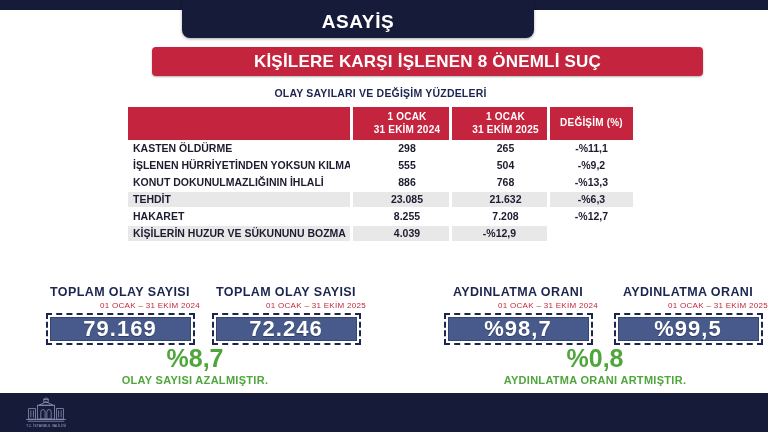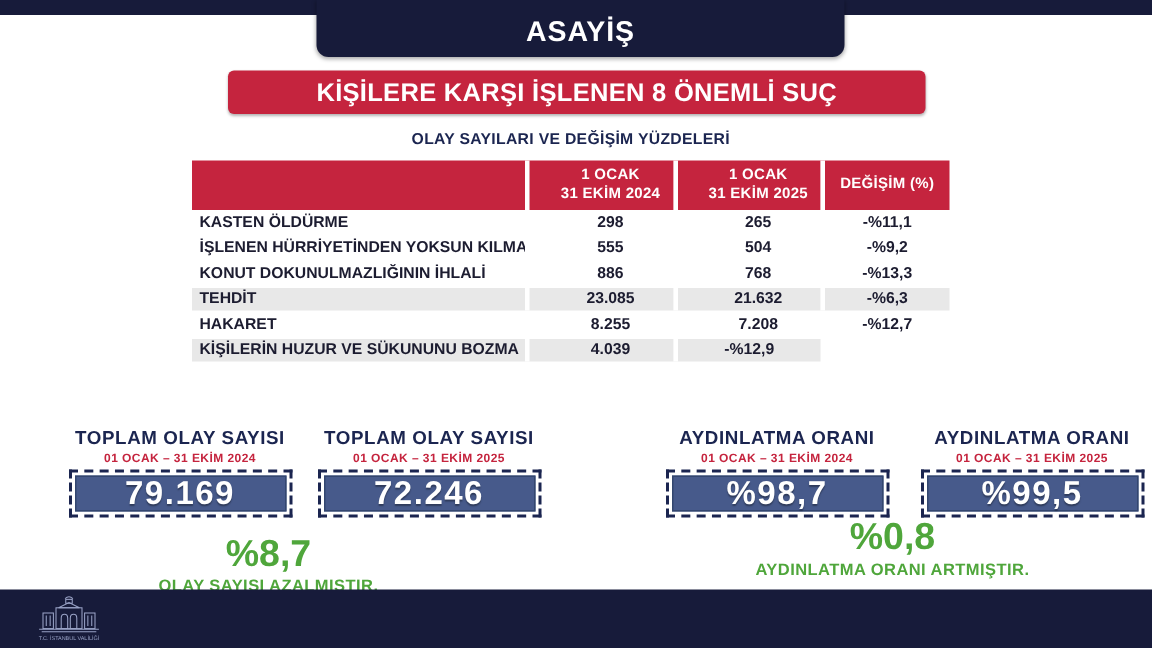--- a/index.html
+++ b/index.html
@@ -5,30 +5,30 @@
   html,body { margin:0; padding:0; background:#ffffff; }
   .stage {
     position:relative; width:768px; height:432px; overflow:hidden;
     background:#ffffff;
     font-family:"Liberation Sans", sans-serif;
     -webkit-font-smoothing:antialiased;
   }
   
   .topbar { position:absolute; left:0; top:0; width:768px; height:10px; background:#171b3a; }
   .title-box {
-    position:absolute; left:211px; top:0; width:352px; height:38px;
+    position:absolute; left:182px; top:0; width:352px; height:38px;
     background:#171b3a; border-radius:0 0 8px 8px;
     display:flex; align-items:center; justify-content:center;
     padding-top:6px; box-sizing:border-box;
     color:#ffffff; font-weight:bold; font-size:19px; letter-spacing:0.6px;
     box-shadow:0 1px 3px rgba(0,0,0,0.35);
   }
   
   .banner {
-    position:absolute; left:152px; top:47px; width:465px; height:29px;
+    position:absolute; left:152px; top:47px; width:551px; height:29px;
     background:#c5243e; border-radius:4px;
     display:flex; align-items:center; justify-content:center;
     color:#ffffff; font-weight:bold; font-size:17px; letter-spacing:0.2px;
     box-shadow:0 1px 2px rgba(0,0,0,0.3);
   }
   .subtitle {
     position:absolute; left:128px; top:87px; width:505px;
     text-align:center; color:#1b2550; font-weight:bold; font-size:10.5px; letter-spacing:0.2px;
   }
   
@@ -48,30 +48,30 @@
   .tr.body.odd .cell { background:#e8e8e8; }
   .tr.body.even .cell { background:#ffffff; }
   .cell.c1, .cell.c2, .cell.c3 { border-left:3px solid #ffffff; box-sizing:border-box; }
   .cell.c0 { padding-left:5px; text-align:left; }
   .cell.c1, .cell.c2 { text-align:center;padding-left:12px; }
   .cell.c3 { text-align:center; color:#177245; }
   
   .stat { position:absolute; top:285px; width:160px; text-align:center; }
   .stat.s1 { left:40px; } .stat.s2 { left:206px; } .stat.s3 { left:438px; } .stat.s4 { left:608px; }
   .stat-label { font-size:12.5px; font-weight:bold; color:#1b2550; letter-spacing:0.4px; white-space:nowrap; }
-  .stat-period { font-size:8px; font-weight:bold; color:#c5243e; margin-top:2px; letter-spacing:0.3px; }
+  .stat-period { font-size:8px; font-weight:normal; color:#c5243e; margin-top:2px; letter-spacing:0.3px;text-align:right; }
   .stat-box { margin:3px auto 0; width:141px; border:2px dashed #1b2550; background:#ffffff; padding:2px; }
   .stat-fill {
     background:#475a8b; border:1px solid #33466f; height:22px; line-height:22px;
     color:#ffffff; font-weight:bold; font-size:22px; letter-spacing:1px;
     text-shadow:0 1px 1px rgba(0,0,0,0.35);
   }
   
   .summary { position:absolute; top:345px; width:330px; text-align:center; }
-  .summary.g1 { left:14px;margin-top:11px; } .summary.g2 { left:430px; }
+  .summary.g1 { left:30px; } .summary.g2 { left:430px; }
   .summary-pct { font-size:25px; font-weight:bold; color:#4fa63b; line-height:26px; }
   .summary-cap { font-size:11px; font-weight:bold; color:#4fa63b; margin-top:3px; letter-spacing:0.3px; }
   
   .footer { position:absolute; left:0; top:393px; width:768px; height:39px; background:#171b3a; }
   .logo { position:absolute; left:20px; top:2px; width:52px; height:36px; }
 </style>
 </head>
 <body>
 
 <div class="stage">

